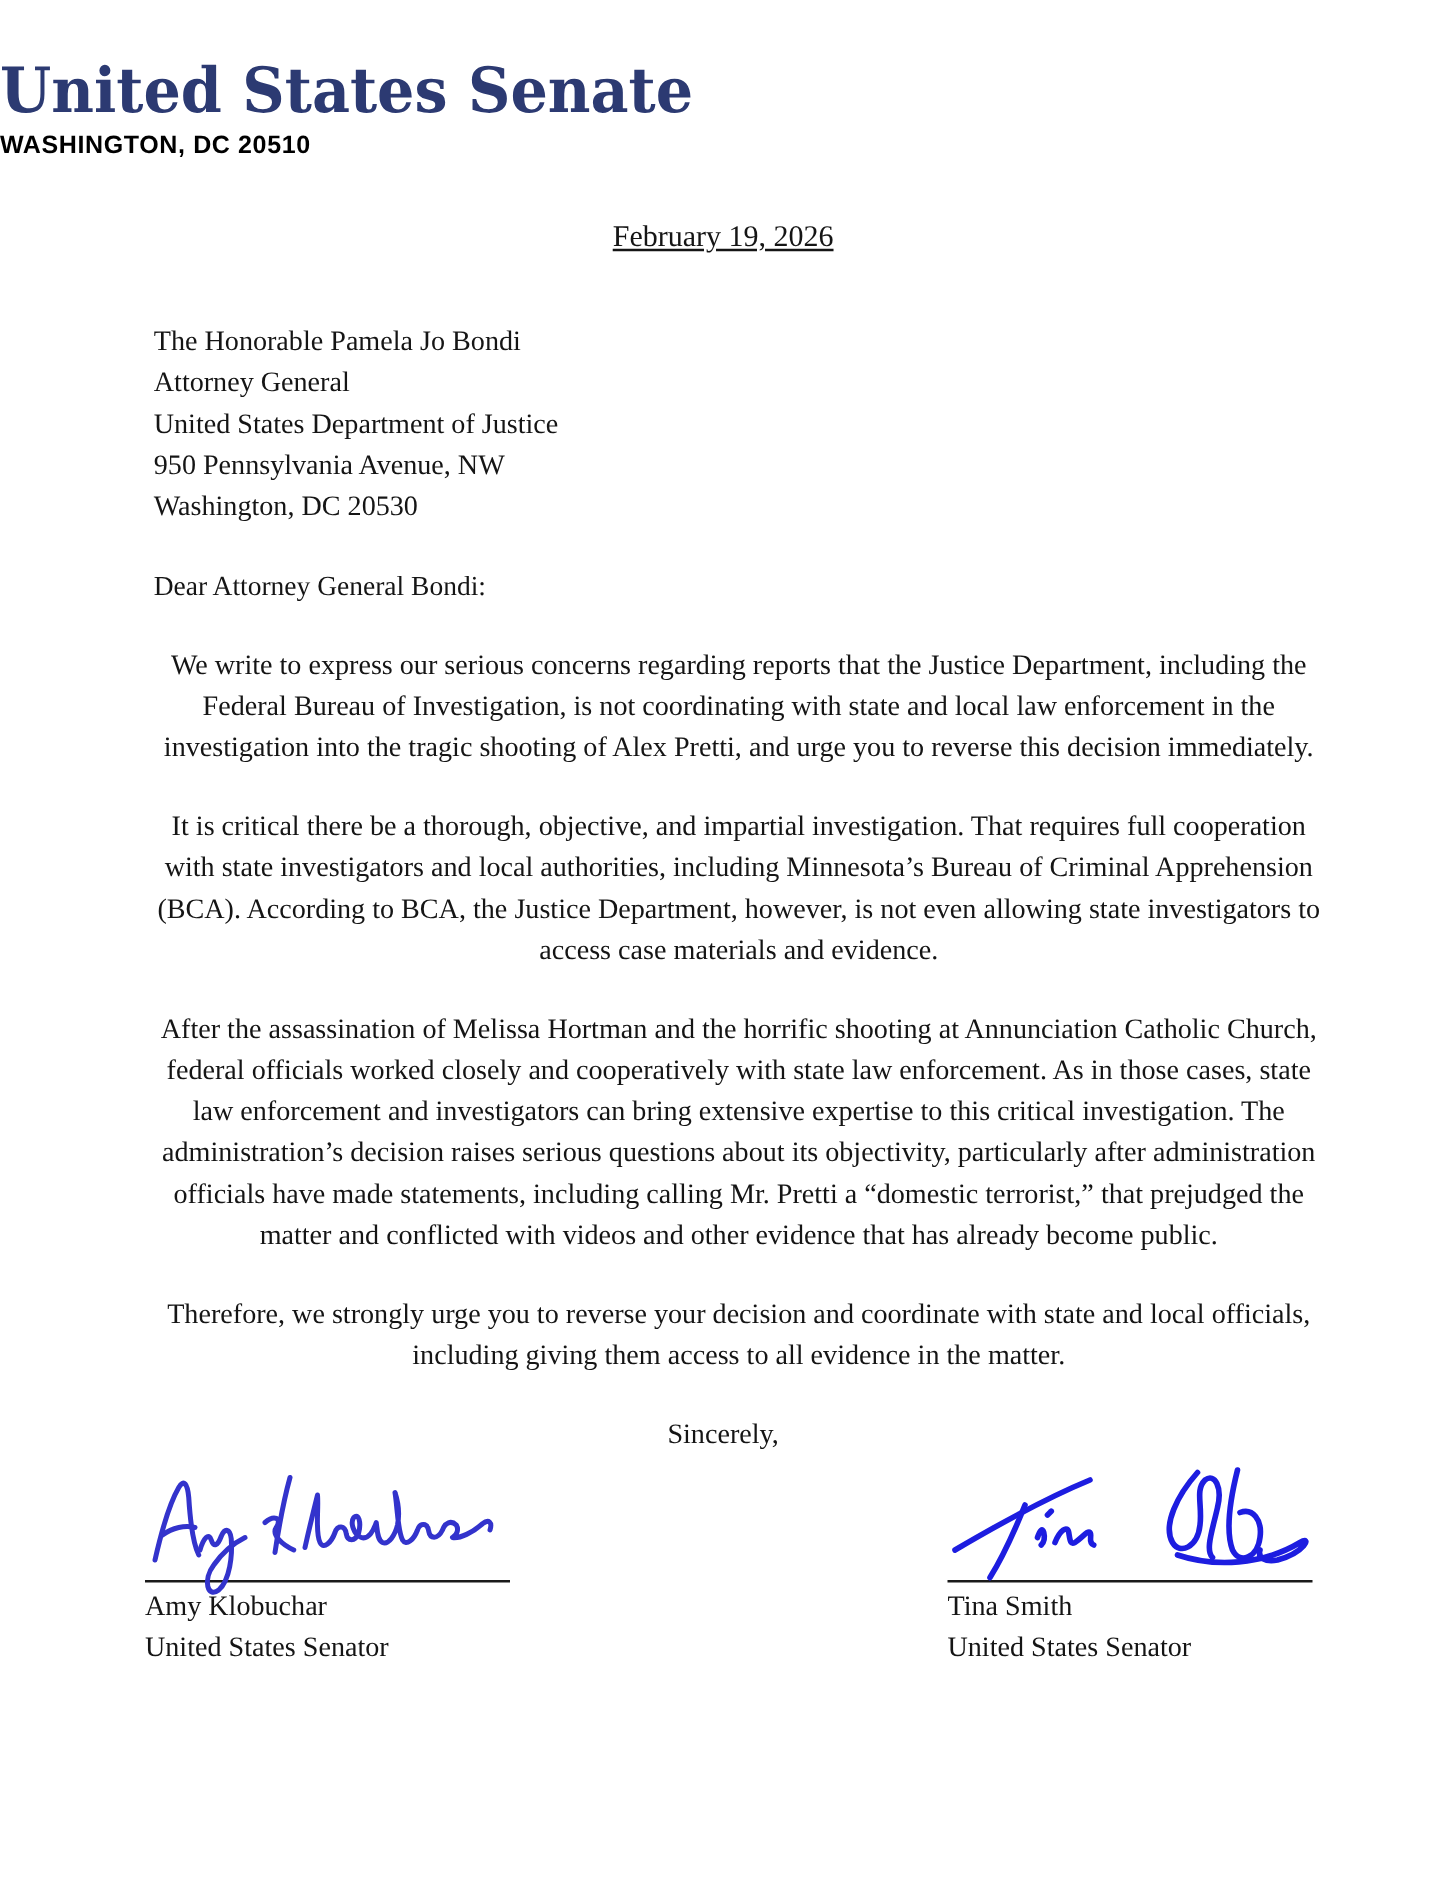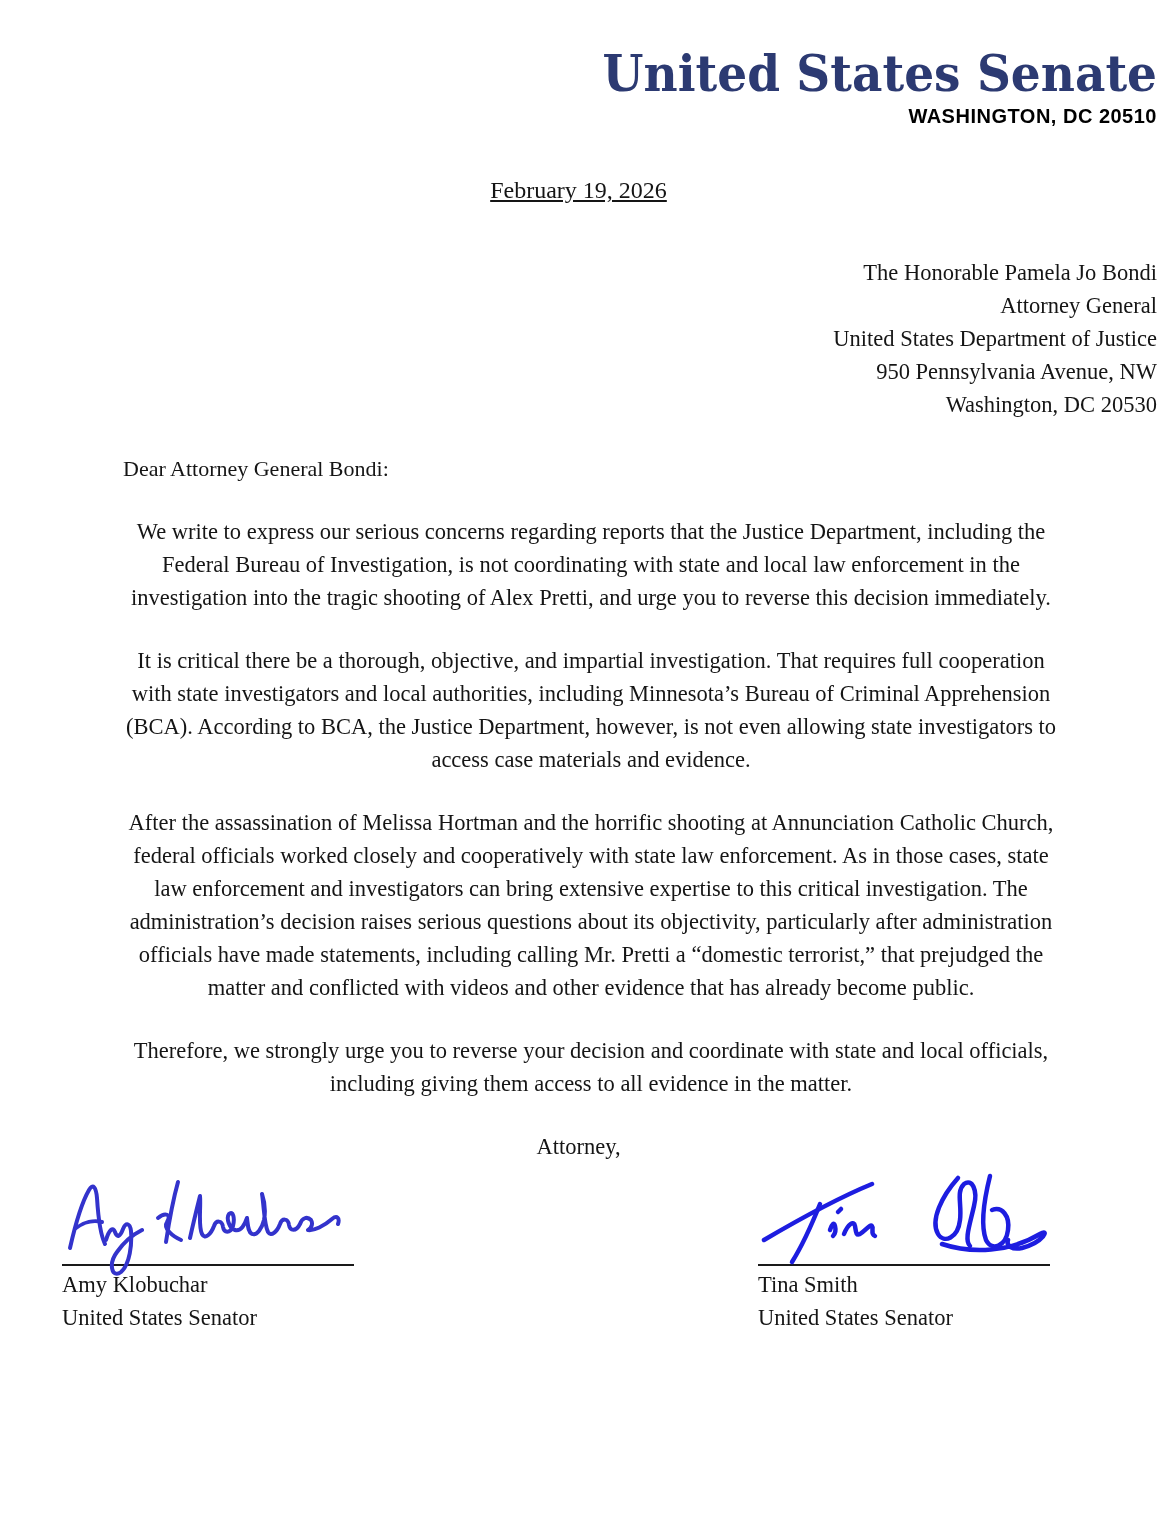--- a/index.html
+++ b/index.html
@@ -12,21 +12,21 @@
     position: relative;
   }
   .page {
     width: 1157px;
     height: 1521px;
     overflow: hidden;
     position: relative;
   }
   
   .letterhead {
-    text-align: right;
+    text-align: left;
     padding-top: 48px;
   }
   .senate-title {
     font-family: "DejaVu Serif", serif;
     font-weight: 700;
     font-size: 47px;
     line-height: 52px;
     color: #2c3a72;
     letter-spacing: 0px;
     transform: scaleY(1.06);
@@ -45,21 +45,20 @@
     text-align: center;
     font-size: 24px;
     margin-top: 48px;
     text-decoration: underline;
   }
   
   .recipient {
     margin: 52px 0 0 123px;
     font-size: 22.5px;
     line-height: 33px;
-    text-align: right;
   }
   
   .salutation {
     margin: 31px 0 6px 123px;
     font-size: 22px;
     line-height: 33px;
   }
   .body-paragraph {
     width: 936px;
     margin: 30px 0 0 123px;
@@ -69,21 +68,21 @@
   }
   .closing {
     text-align: center;
     font-size: 22.5px;
     margin-top: 34px;
   }
   
   .signature-row {
     display: flex;
     justify-content: space-between;
-    padding: 18px 107px 0 62px;
+    padding: 18px 107px 0 116px;
     align-items: flex-start;
   }
   .signature-block { width: 292px; }
   .sig-ink-wrap {
     height: 92px;
     position: relative;
     margin-bottom: -6px;
   }
   .sig-ink-wrap svg {
     position: absolute;
@@ -122,21 +121,21 @@
     <div>Washington, DC 20530</div>
   </div>
 
   <div class="salutation">Dear Attorney General Bondi:</div>
 
   <div class="body-paragraph">We write to express our serious concerns regarding reports that the Justice Department, including the Federal Bureau of Investigation, is not coordinating with state and local law enforcement in the investigation into the tragic shooting of Alex Pretti, and urge you to reverse this decision immediately.</div>
   <div class="body-paragraph">It is critical there be a thorough, objective, and impartial investigation. That requires full cooperation with state investigators and local authorities, including Minnesota’s Bureau of Criminal Apprehension (BCA). According to BCA, the Justice Department, however, is not even allowing state investigators to access case materials and evidence.</div>
   <div class="body-paragraph">After the assassination of Melissa Hortman and the horrific shooting at Annunciation Catholic Church, federal officials worked closely and cooperatively with state law enforcement. As in those cases, state law enforcement and investigators can bring extensive expertise to this critical investigation. The administration’s decision raises serious questions about its objectivity, particularly after administration officials have made statements, including calling Mr. Pretti a “domestic terrorist,” that prejudged the matter and conflicted with videos and other evidence that has already become public.</div>
   <div class="body-paragraph">Therefore, we strongly urge you to reverse your decision and coordinate with state and local officials, including giving them access to all evidence in the matter.</div>
 
-  <div class="closing">Attorney,</div>
+  <div class="closing">Sincerely,</div>
 
   <div class="signature-row">
 
     <div class="signature-block">
       <div class="sig-ink-wrap">
         <svg width="300" height="110" viewBox="0 0 300 110">
           <g fill="none" stroke="#3333cc" stroke-width="4" stroke-linecap="round" stroke-linejoin="round">
 
             <path d="M8,78 C13,56 20,32 27,20 C31,13 34,17 35,28 C36,44 38,64 43,74"></path>
             <path d="M14,58 C22,52 32,50 40,52"></path>

